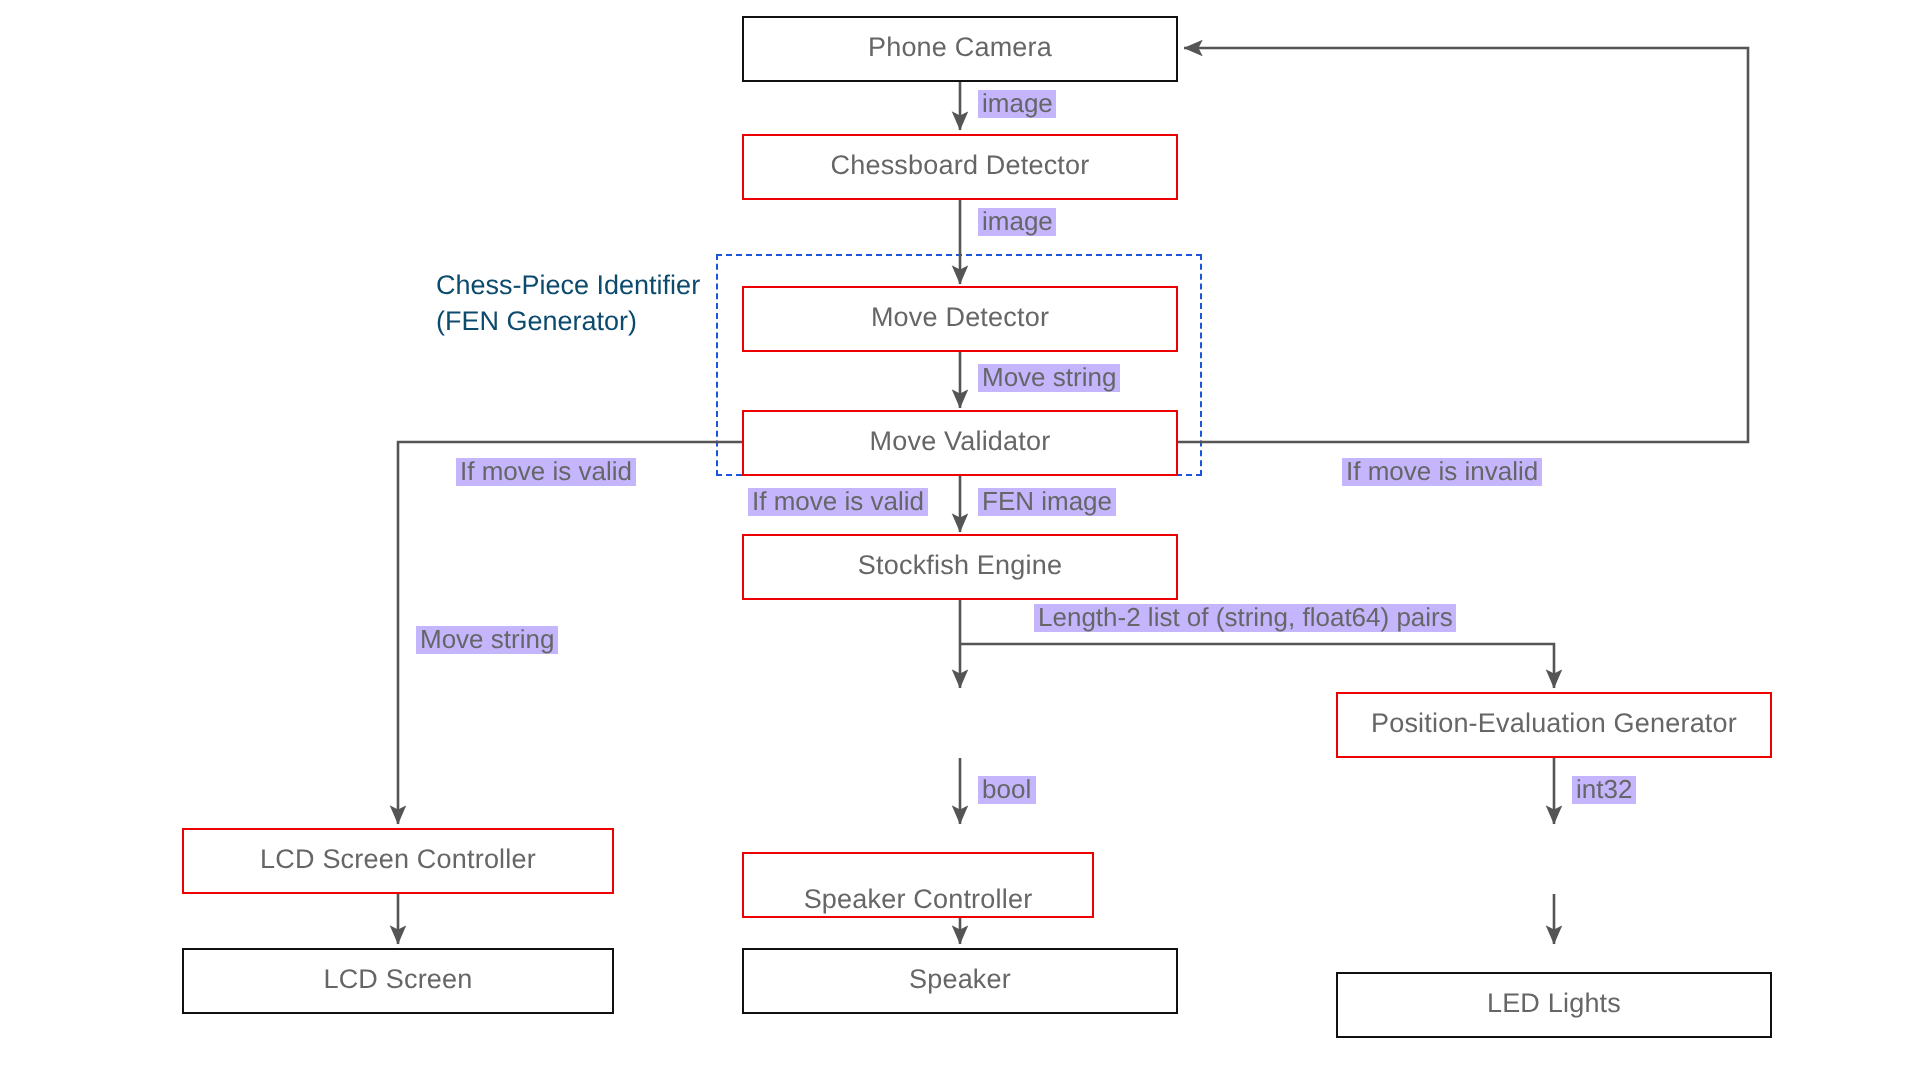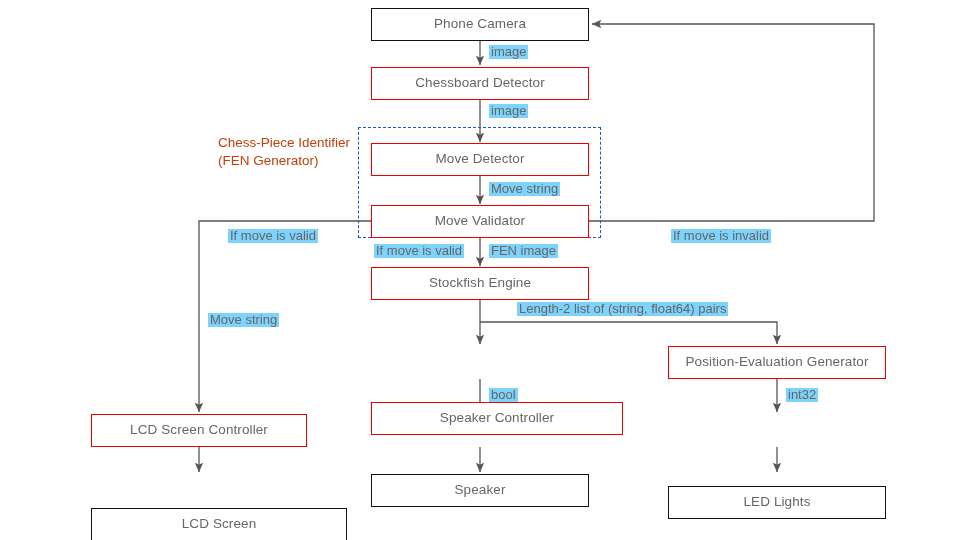--- a/index.html
+++ b/index.html
@@ -40,31 +40,31 @@
   .node.red-border { border: 1.6px solid #ef0000; }
   .group-box {
     position: absolute;
     box-sizing: border-box;
     border: 1.7px dashed #1a56db;
     background: transparent;
   }
   .group-label {
     position: absolute;
     font-size: 13.5px;
-    color: #c2410c;
+    color: #0c4a6e;
     line-height: 1.35;
     white-space: pre;
     text-align: left;
   }
   .edge-label {
     position: absolute;
     font-size: 13px;
     color: #666666;
     white-space: nowrap;
-    background: #7dd3fc;
+    background: #c4b5fd;
     padding: 0 2px;
     line-height: 1.1;
   }
 </style>
 </head>
 <body>
 
 <div id="canvas">
 
   <div class="group-box" style="left:358px; top:127px; width:243px; height:111px;"></div>
@@ -128,26 +128,26 @@
 
 
   <div class="node red-border" style="left:668px; top:346px; width:218px; height:33px;">
     <span>Position-Evaluation Generator</span>
   </div>
 
   <div class="node red-border" style="left:91px; top:414px; width:216px; height:33px;">
     <span>LCD Screen Controller</span>
   </div>
 
-  <div class="node red-border" style="left:371px; top:402px; width:252px; height:33px;">
+  <div class="node red-border" style="left:371px; top:426px; width:176px; height:33px;align-items:flex-end;">
     <span>Speaker Controller</span>
   </div>
 
 
-  <div class="node black-border" style="left:91px; top:474px; width:256px; height:33px;margin-top:34px;">
+  <div class="node black-border" style="left:91px; top:474px; width:216px; height:33px;">
     <span>LCD Screen</span>
   </div>
 
   <div class="node black-border" style="left:371px; top:474px; width:218px; height:33px;">
     <span>Speaker</span>
   </div>
 
   <div class="node black-border" style="left:668px; top:486px; width:218px; height:33px;">
     <span>LED Lights</span>
   </div>

